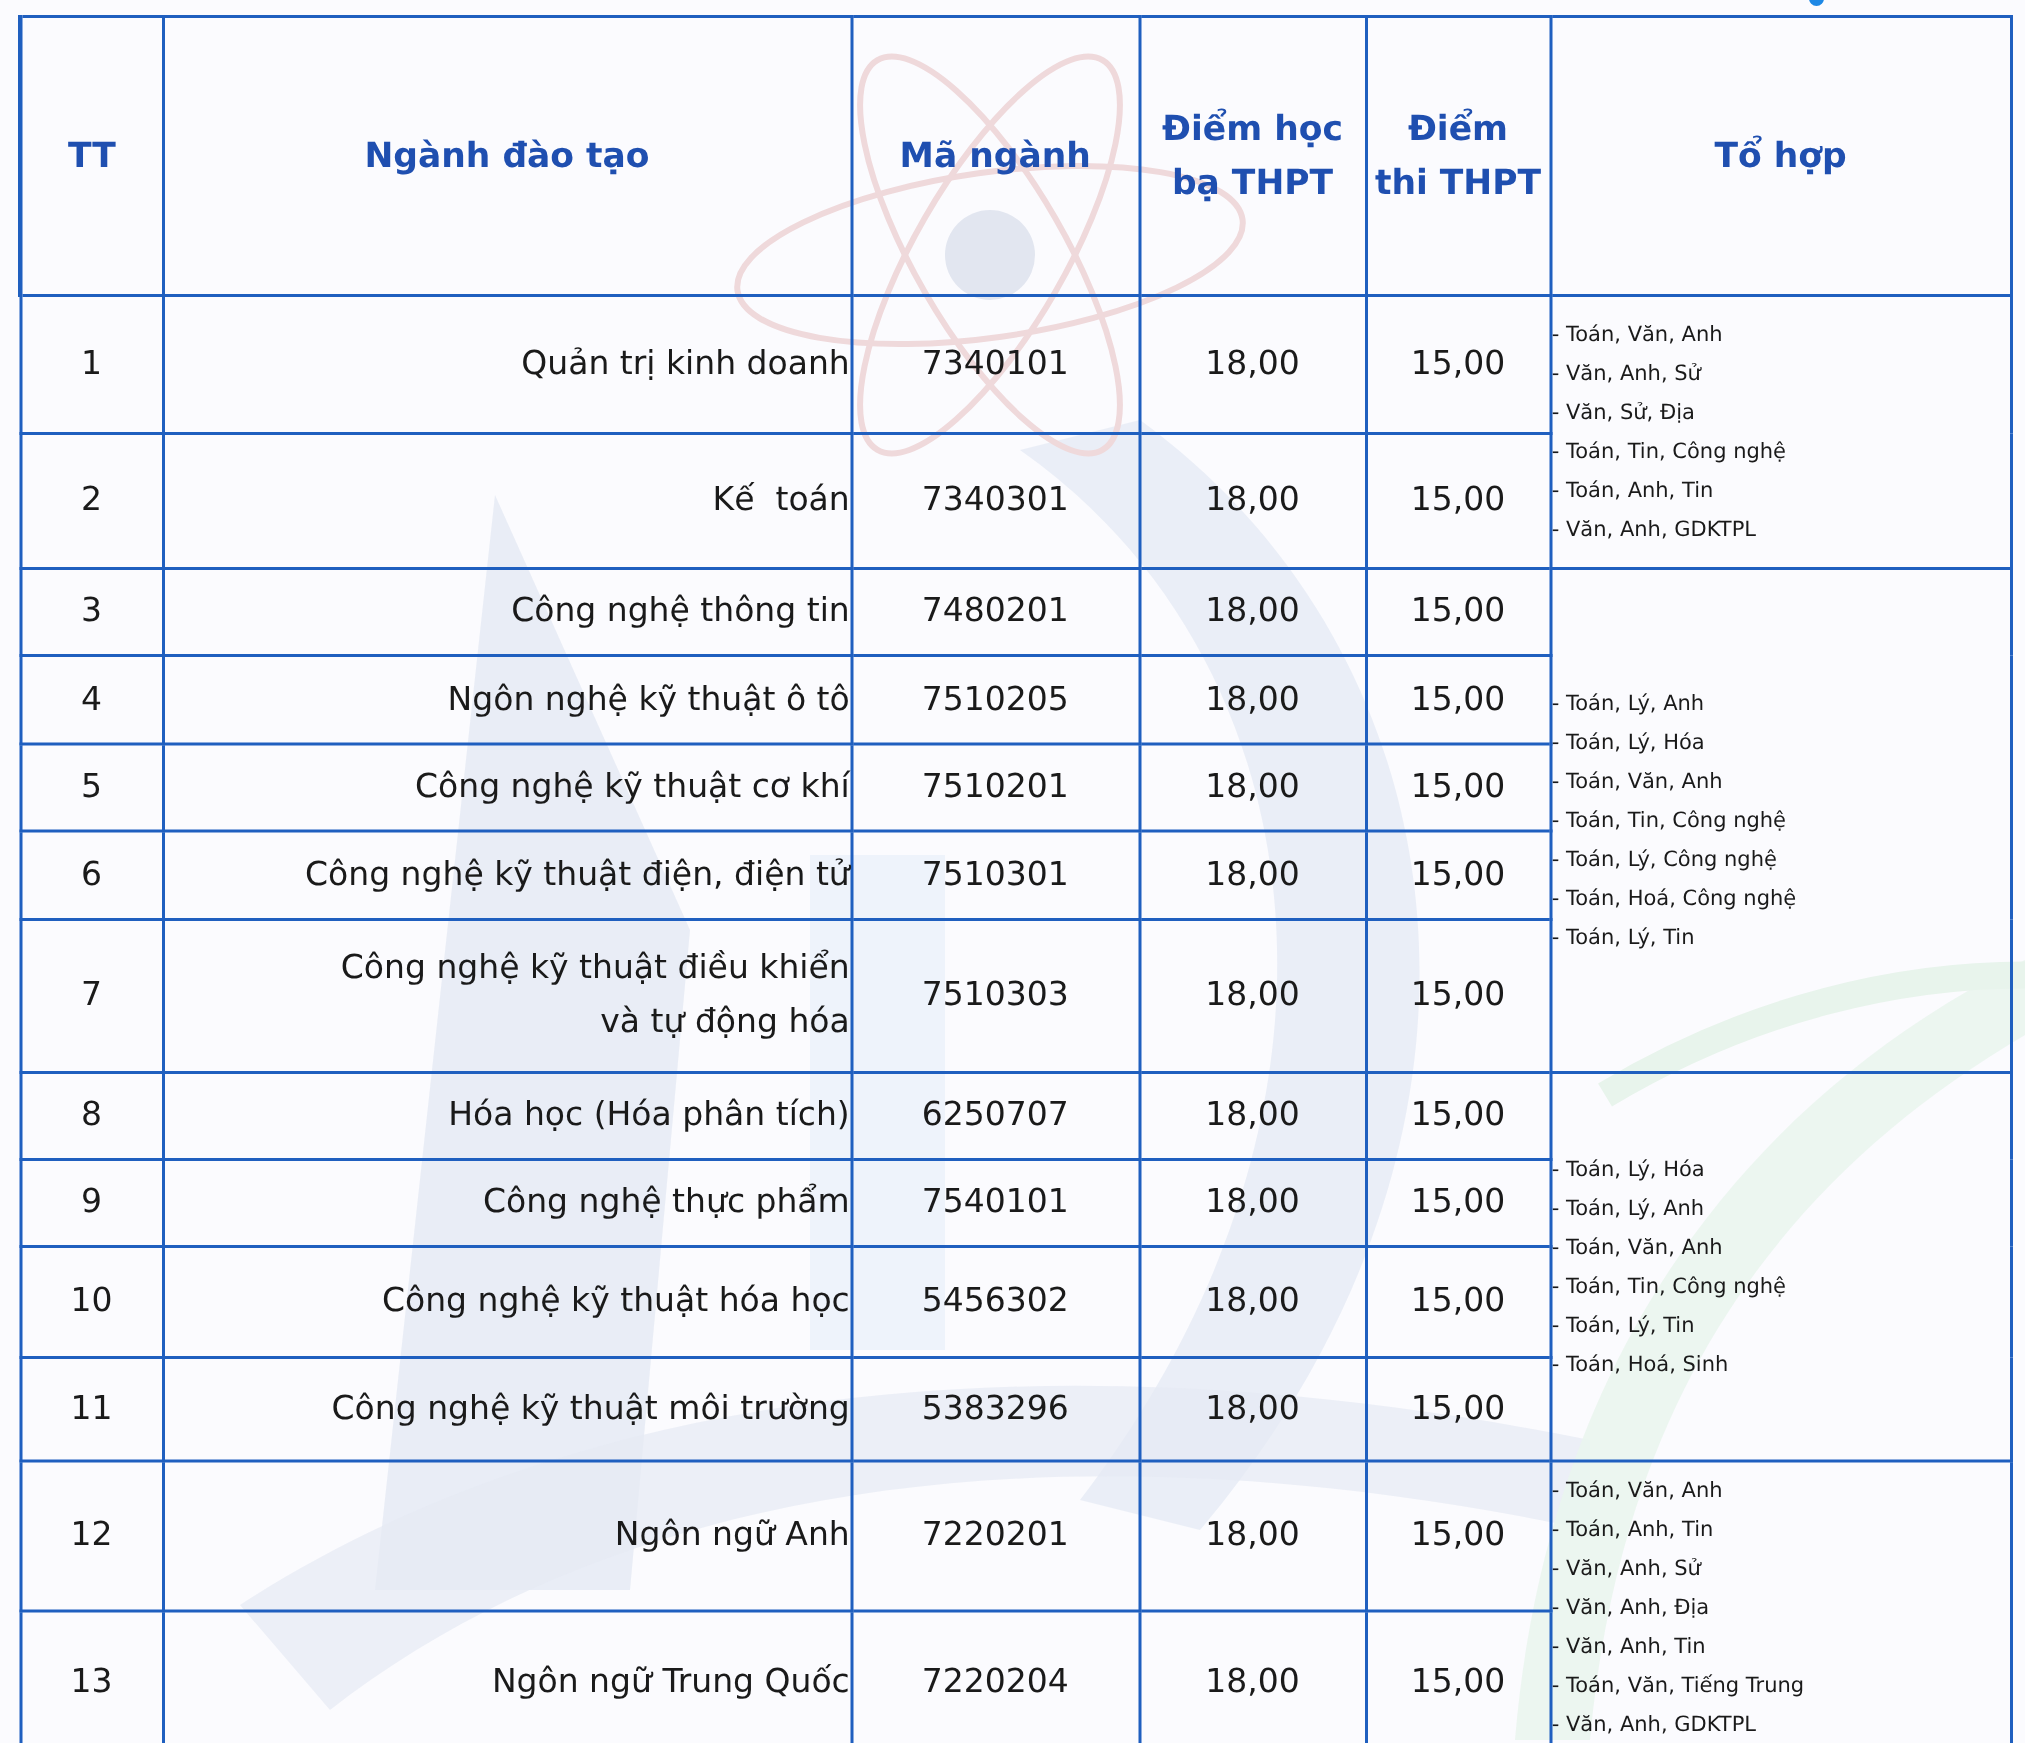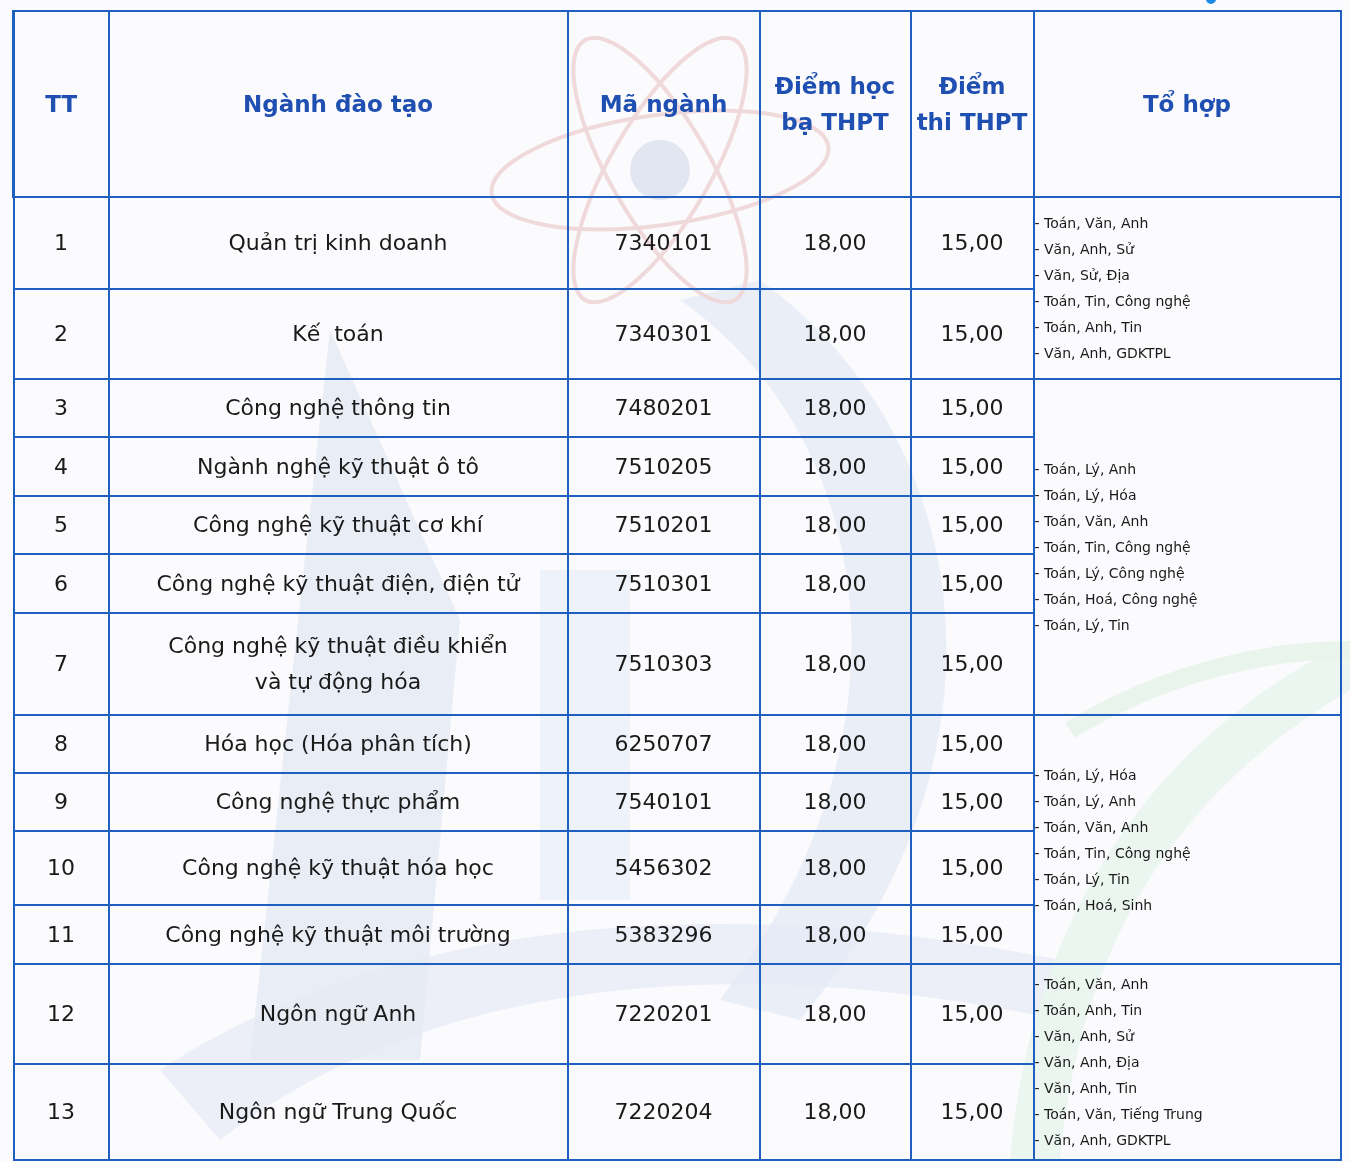--- a/index.html
+++ b/index.html
@@ -41,21 +41,21 @@
     height: 184px;
   }
   table.admissions th.tt { border-left-width: 3.5px; }
   td {
     color: #1a1a1a;
     font-family: "DejaVu Sans", sans-serif;
     font-size: 22px;
     line-height: 36px;
   }
   td.c-tt, td.c-code, td.c-score { text-align: center; }
-  td.c-name { padding-left: 10px; text-align: center; margin-left: 34px; }
+  td.c-name { padding-left: 10px; text-align: right; margin-left: 34px; }
   td.c-combo {
     padding-left: 2px;
     font-size: 14px;
     line-height: 26px;
     vertical-align: middle;
   }
   .combo-line { display: block; white-space: nowrap; }
 </style>
 </head>
 <body>
@@ -142,21 +142,21 @@
         <span class="combo-line">- Toán, Văn, Anh</span>
         <span class="combo-line">- Toán, Tin, Công nghệ</span>
         <span class="combo-line">- Toán, Lý, Công nghệ</span>
         <span class="combo-line">- Toán, Hoá, Công nghệ</span>
         <span class="combo-line">- Toán, Lý, Tin</span>
       </td>
     </tr>
 
     <tr style="height:59px">
       <td class="c-tt">4</td>
-      <td class="c-name">Ngành nghệ kỹ thuật ô tô</td>
+      <td class="c-name">Ngôn nghệ kỹ thuật ô tô</td>
       <td class="c-code">7510205</td>
       <td class="c-score">18,00</td>
       <td class="c-score">15,00</td>
     </tr>
 
     <tr style="height:58px">
       <td class="c-tt">5</td>
       <td class="c-name">Công nghệ kỹ thuật cơ khí</td>
       <td class="c-code">7510201</td>
       <td class="c-score">18,00</td>
@@ -207,21 +207,21 @@
     </tr>
 
     <tr style="height:74px">
       <td class="c-tt">10</td>
       <td class="c-name">Công nghệ kỹ thuật hóa học</td>
       <td class="c-code">5456302</td>
       <td class="c-score">18,00</td>
       <td class="c-score">15,00</td>
     </tr>
 
-    <tr style="height:59px">
+    <tr style="height:69px">
       <td class="c-tt">11</td>
       <td class="c-name">Công nghệ kỹ thuật môi trường</td>
       <td class="c-code">5383296</td>
       <td class="c-score">18,00</td>
       <td class="c-score">15,00</td>
     </tr>
 
     <tr style="height:100px">
       <td class="c-tt">12</td>
       <td class="c-name">Ngôn ngữ Anh</td>

